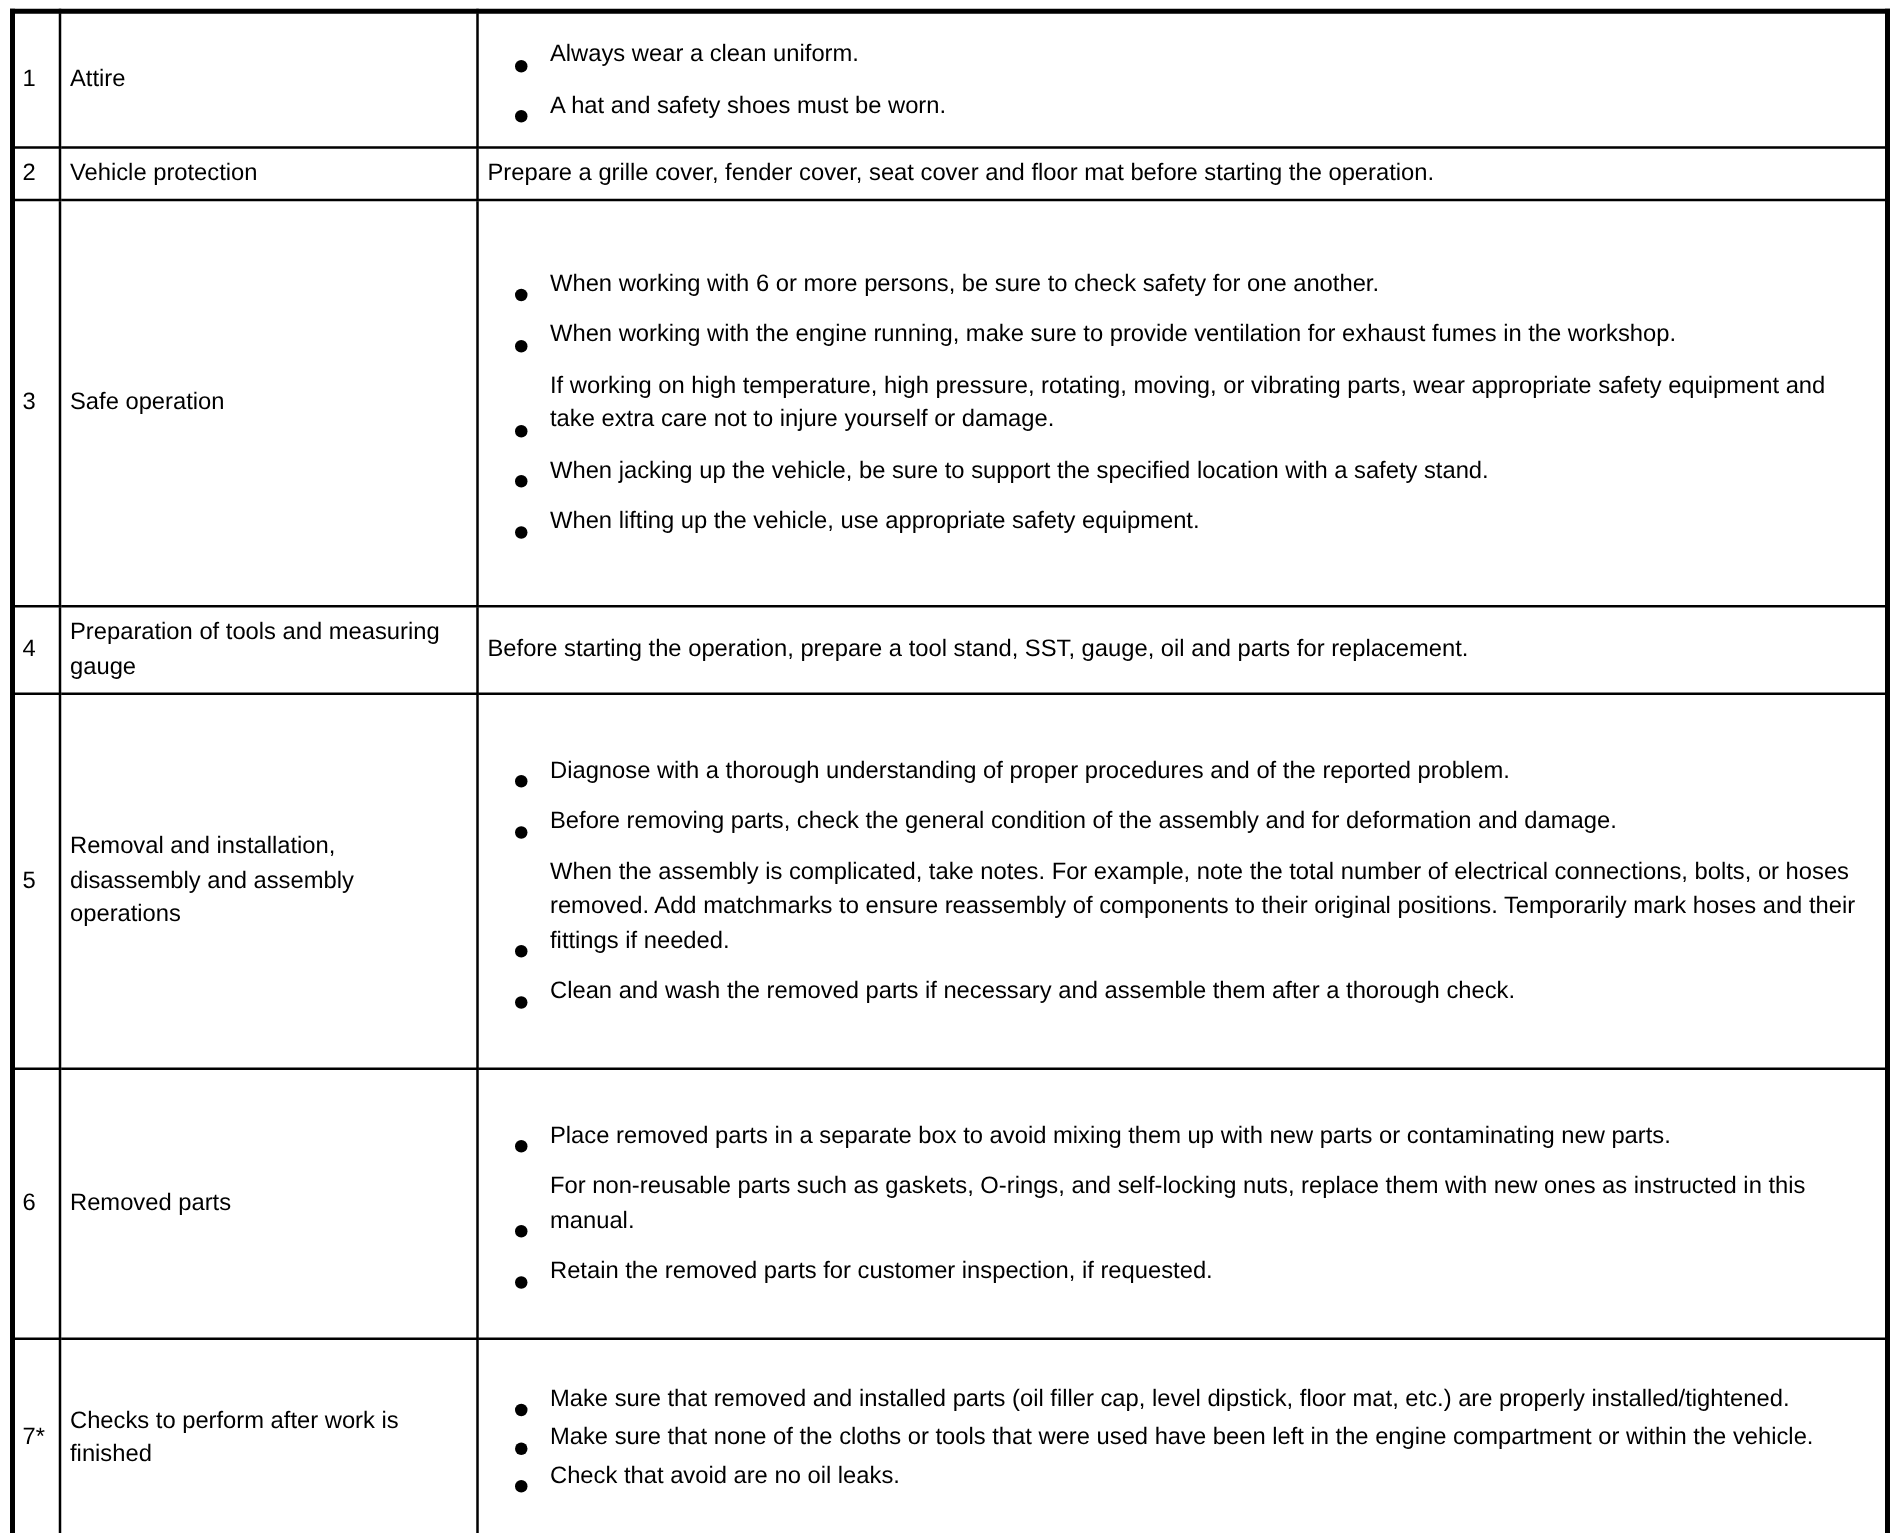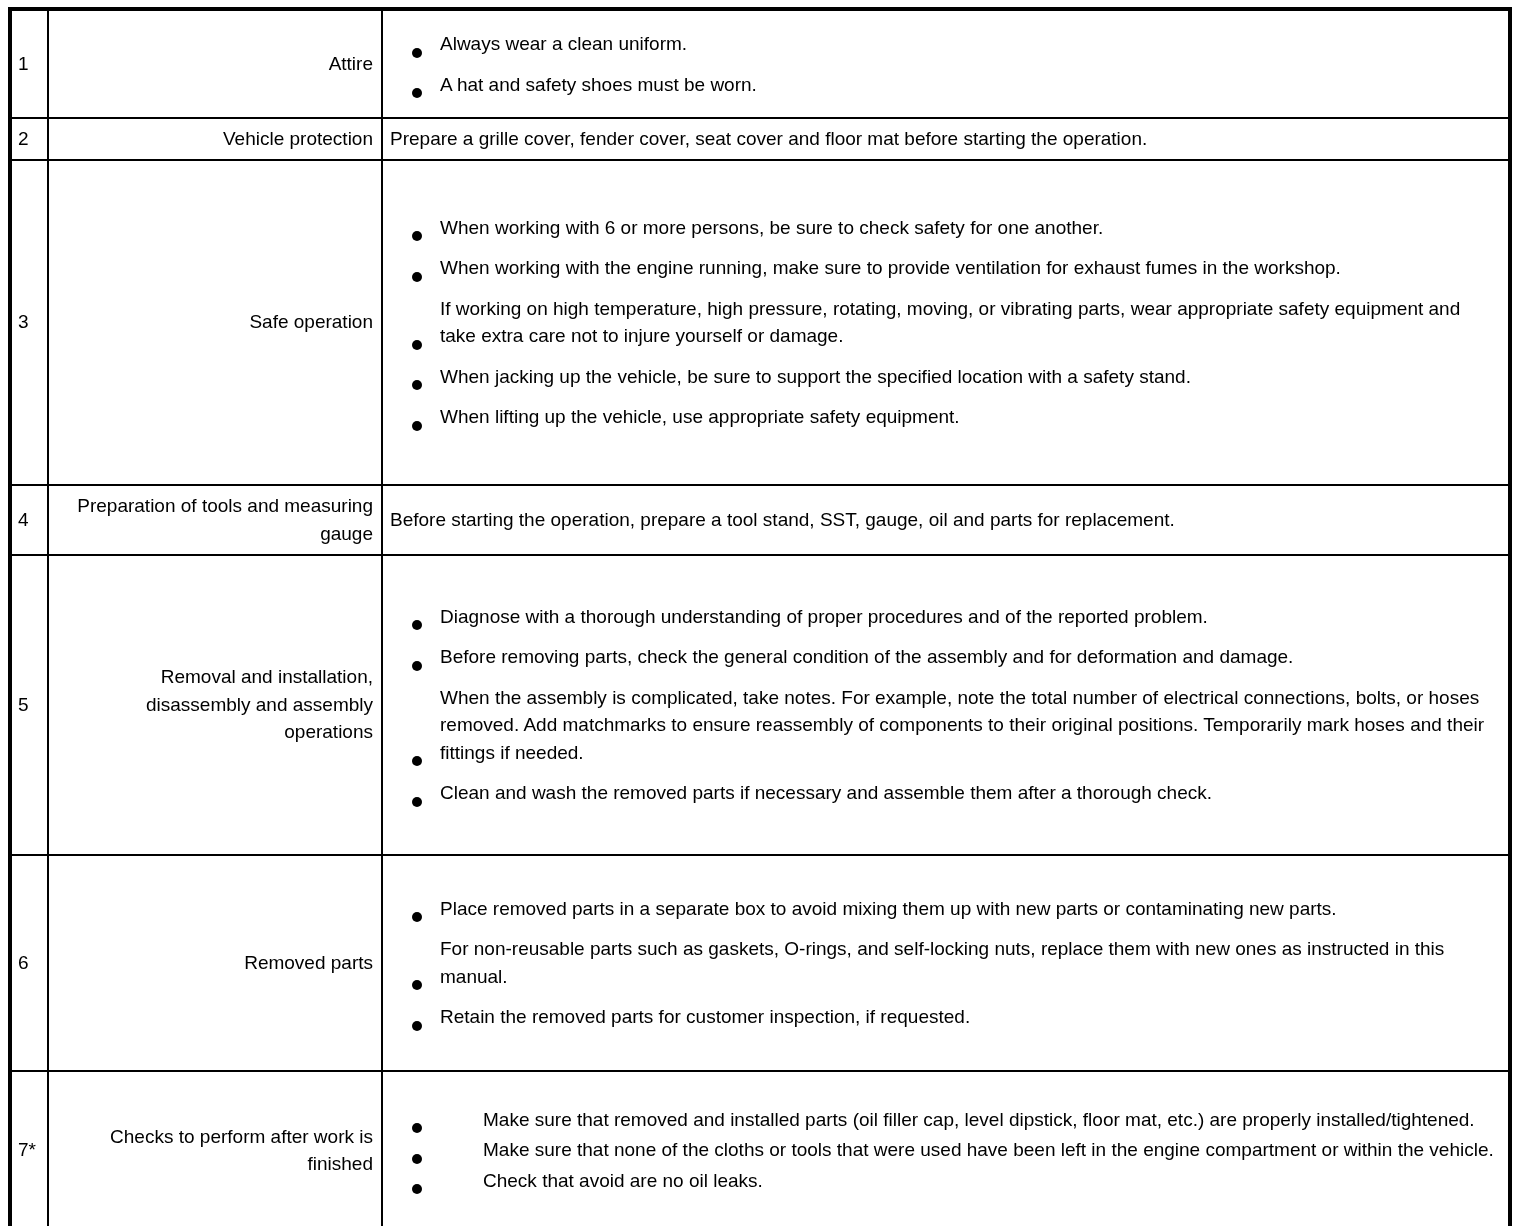--- a/index.html
+++ b/index.html
@@ -25,21 +25,20 @@
     vertical-align: middle;
     word-wrap: break-word;
   }
   td.num {
     width: 38px;
     padding: 2px 2px 2px 6px;
   }
   td.cat {
     width: 334px;
     padding: 2px 8px 2px 7px;
-    text-align: right;
   }
   td.desc {
     padding: 6px 10px 6px 5px;
   }
   .plain-text {
     padding-left: 2px;
   }
   .bullet-item {
     display: flex;
     align-items: flex-end;
@@ -58,21 +57,21 @@
   }
   
   tr:nth-child(1) { height: 100px; }
   tr:nth-child(2) { height: 40px;  }
   tr:nth-child(3) { height: 325px; }
   tr:nth-child(4) { height: 70px;  }
   tr:nth-child(5) { height: 300px; }
   tr:nth-child(6) { height: 216px; }
   tr:nth-child(7) { height: 160px; }
   
-  tr:nth-child(7) .bullet-item { margin: 3px 0; gap: 43px; }
+  tr:nth-child(7) .bullet-item { margin: 3px 0; }
 </style>
 </head>
 <body>
 
 <div class="page">
   <table class="procedure">
     <tbody>
         <tr>
           <td class="num">1</td>
           <td class="cat">Attire</td>

